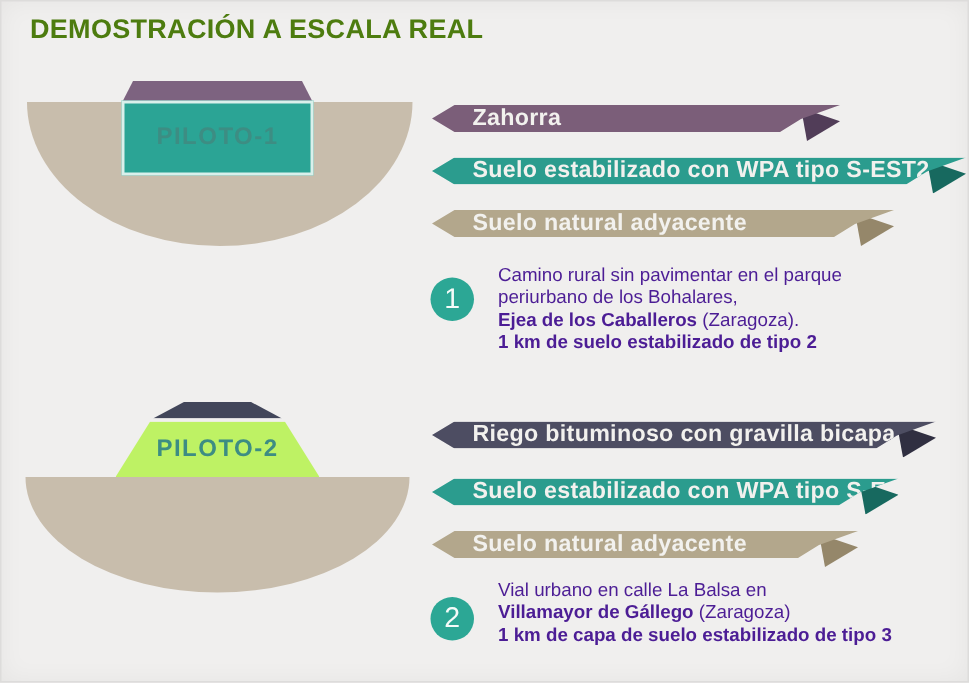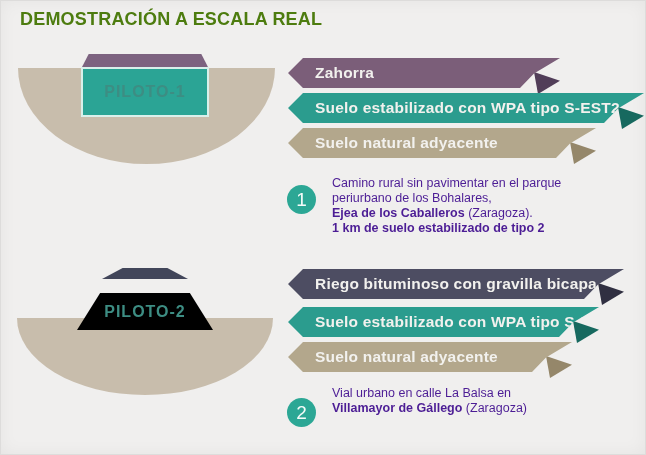--- a/index.html
+++ b/index.html
@@ -18,31 +18,31 @@
   #mound2{left:17px;top:318px;width:256px;height:77px;}
   
   #cap1{left:81px;top:54px;width:128px;height:15px;background:#7d6380;
         clip-path:polygon(6% 0,94% 0,100% 100%,0 100%);}
   #slab1{left:81px;top:67px;width:128px;height:50px;background:#2ba495;
          border:2px solid rgba(236,248,244,.9);box-sizing:border-box;
          display:flex;align-items:center;justify-content:center;}
   
   #cap2{left:102px;top:268px;width:86px;height:11px;background:#42465a;
         clip-path:polygon(24% 0,76% 0,100% 100%,0 100%);}
-  #trap2{left:77px;top:281px;width:136px;height:37px;background:#000000;
+  #trap2{left:77px;top:281px;width:136px;height:37px;background:#bef264;
          clip-path:polygon(17% 0,83% 0,100% 100%,0 100%);
-         display:flex;align-items:center;justify-content:center;margin-top:12px;}
+         display:flex;align-items:center;justify-content:center;}
   .pilot-label{font-size:16px;font-weight:600;letter-spacing:1px;color:#3d8d83;}
   
   .ribbon{position:absolute;left:288px;height:30px;}
   .ribbon .fold{position:absolute;right:0;bottom:-6px;width:40px;height:22px;
                 background:var(--f);clip-path:polygon(35% 0,100% 40%,45% 100%);}
   .ribbon .band{position:absolute;inset:0;background:var(--c);
                 clip-path:polygon(0 50%,15px 0,100% 0,calc(100% - 26px) 52%,calc(100% - 40px) 100%,15px 100%);
-                display:flex;align-items:center;padding-left:27px;box-sizing:border-box;}
+                display:flex;padding-left:27px;box-sizing:border-box;margin-top:12px;}
   .ribbon .band span{font-size:15.5px;font-weight:600;color:#f2f1ee;letter-spacing:.2px;white-space:nowrap;}
   .rb-purple{--c:#7b5e79;--f:#513d58;}
   .rb-teal{--c:#2b9c8e;--f:#17695f;}
   .rb-tan{--c:#b3a78c;--f:#95876a;}
   .rb-navy{--c:#4d4d62;--f:#302f41;}
   #s1r1{top:58px;width:272px;}
   #s1r2{top:93px;width:356px;}
   #s1r3{top:128px;width:308px;}
   #s2r1{top:269px;width:336px;}
   #s2r2{top:307px;width:311px;}
@@ -124,16 +124,17 @@
     <div class="band">
       <span>Suelo natural adyacente</span>
     </div>
   </div>
 
   <div id="note2" class="note">
     <div class="numcircle">2</div>
     <div class="ntext">
       <div>Vial urbano en calle La Balsa en</div>
       <div><span class="b">Villamayor de Gállego</span><span> (Zaragoza)</span></div>
+      <div class="b">1 km de capa de suelo estabilizado de tipo 3</div>
     </div>
   </div>
 
 </div>
 
 </body></html>

